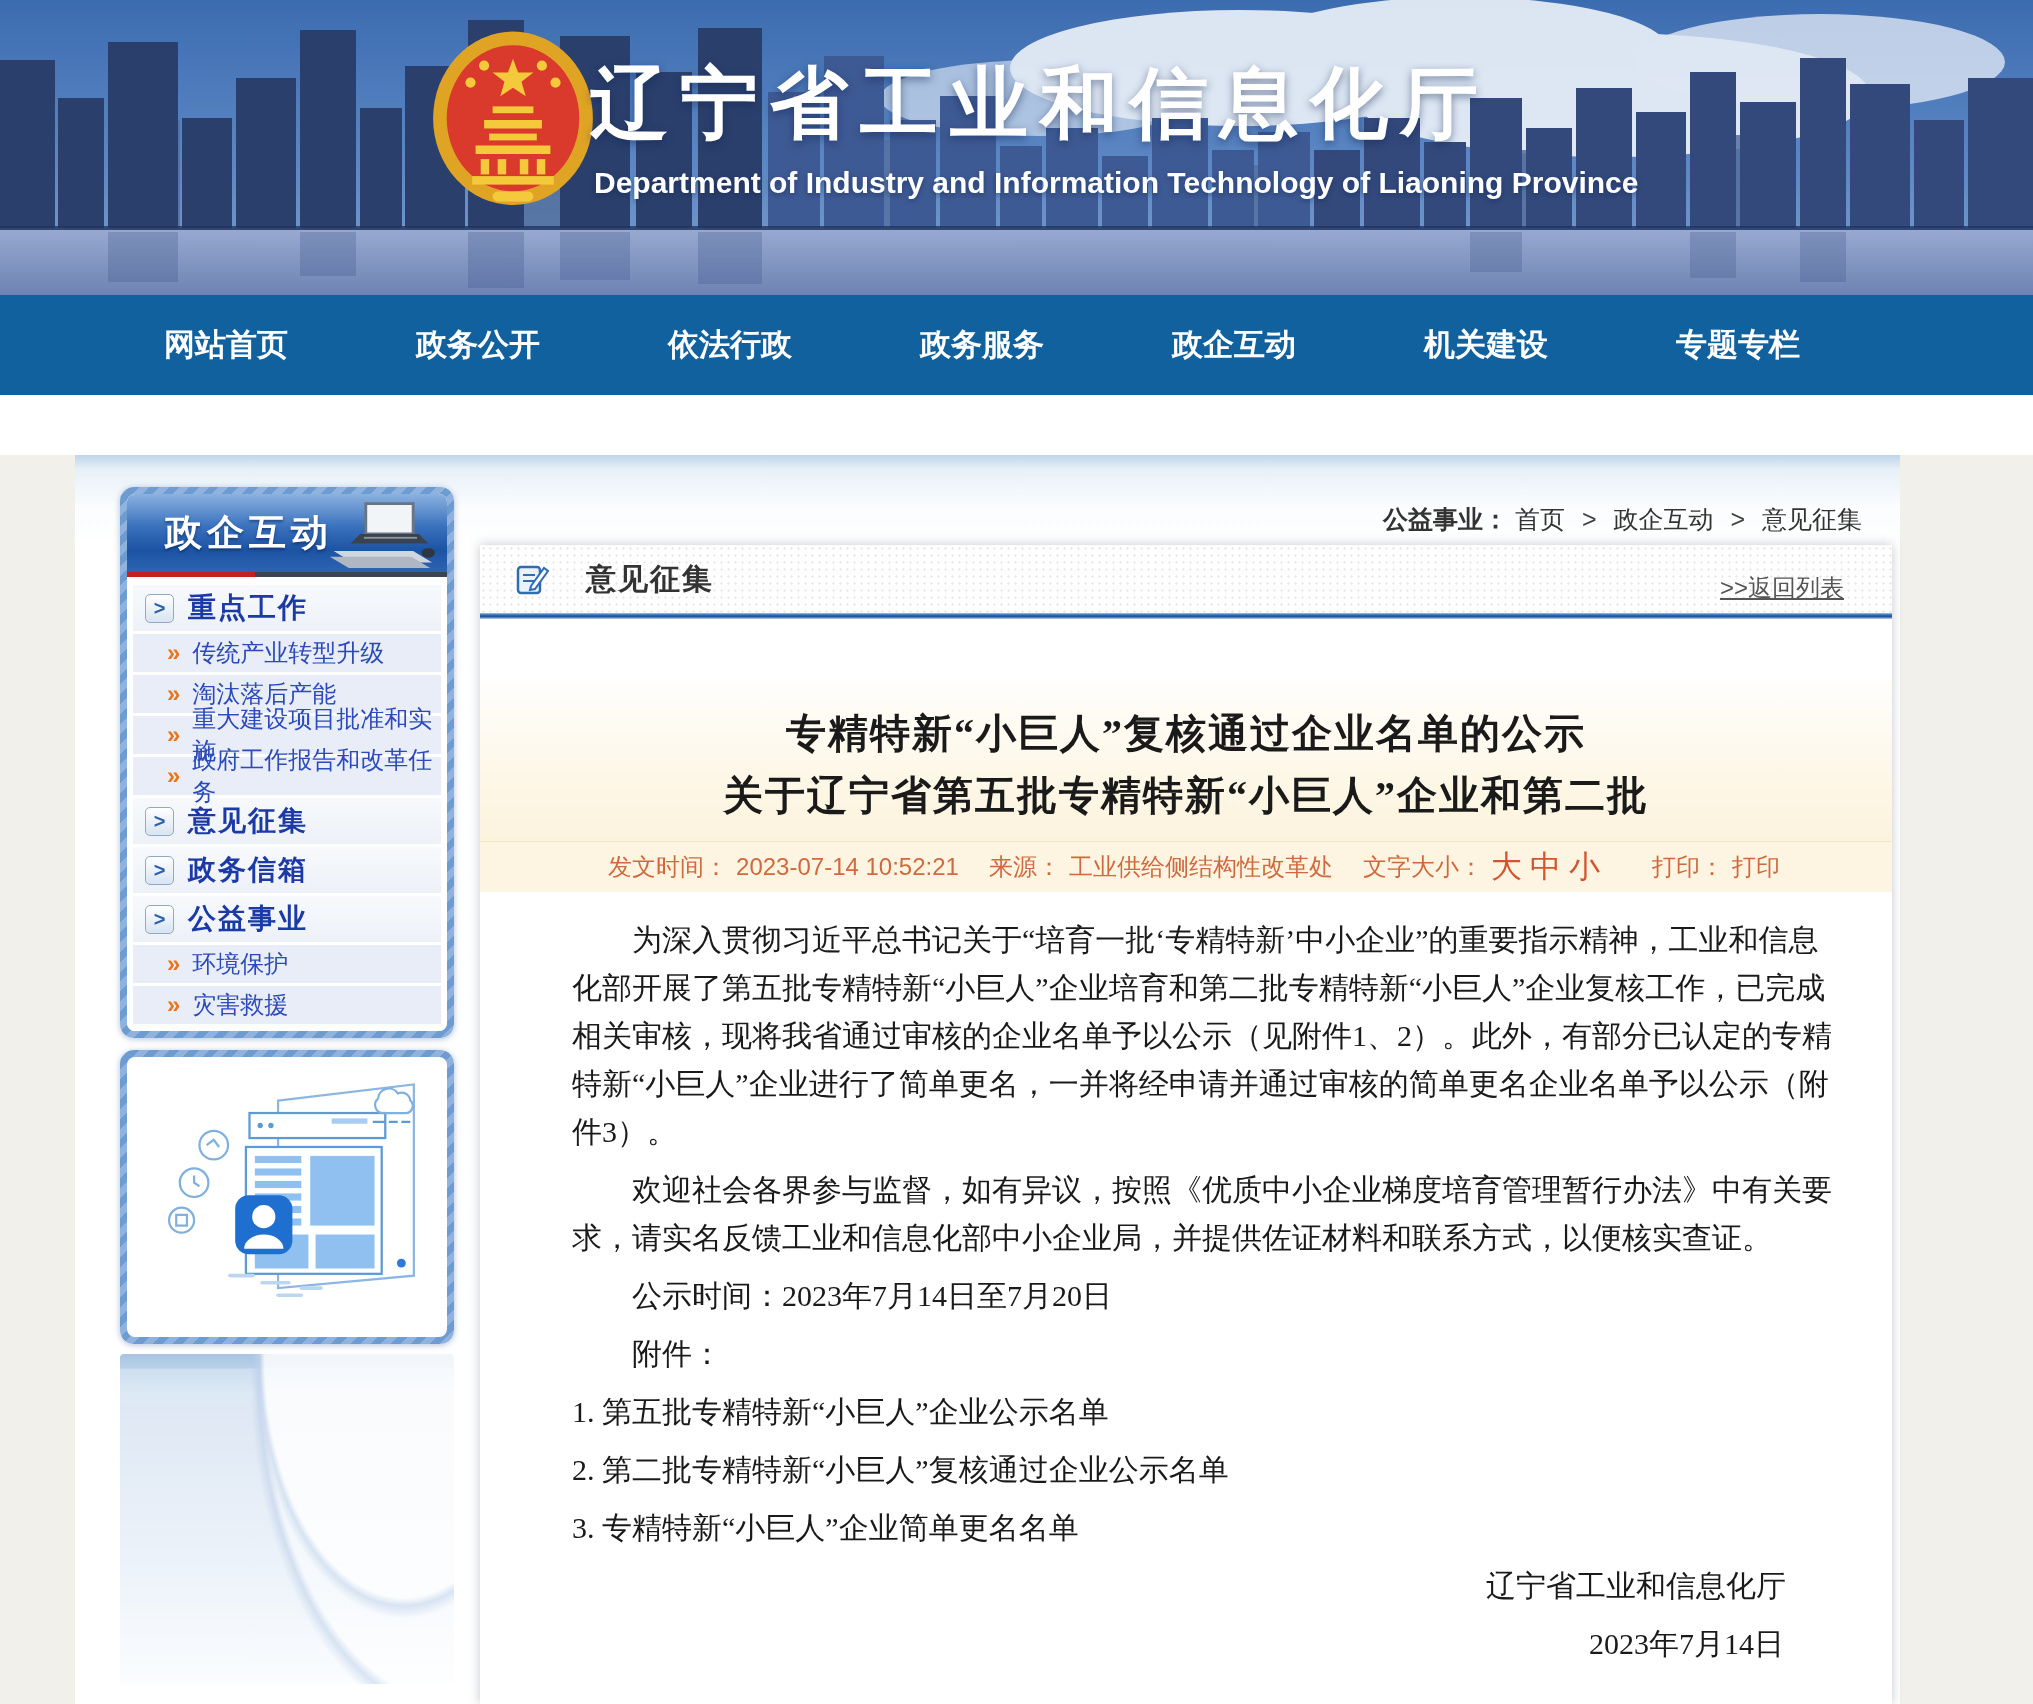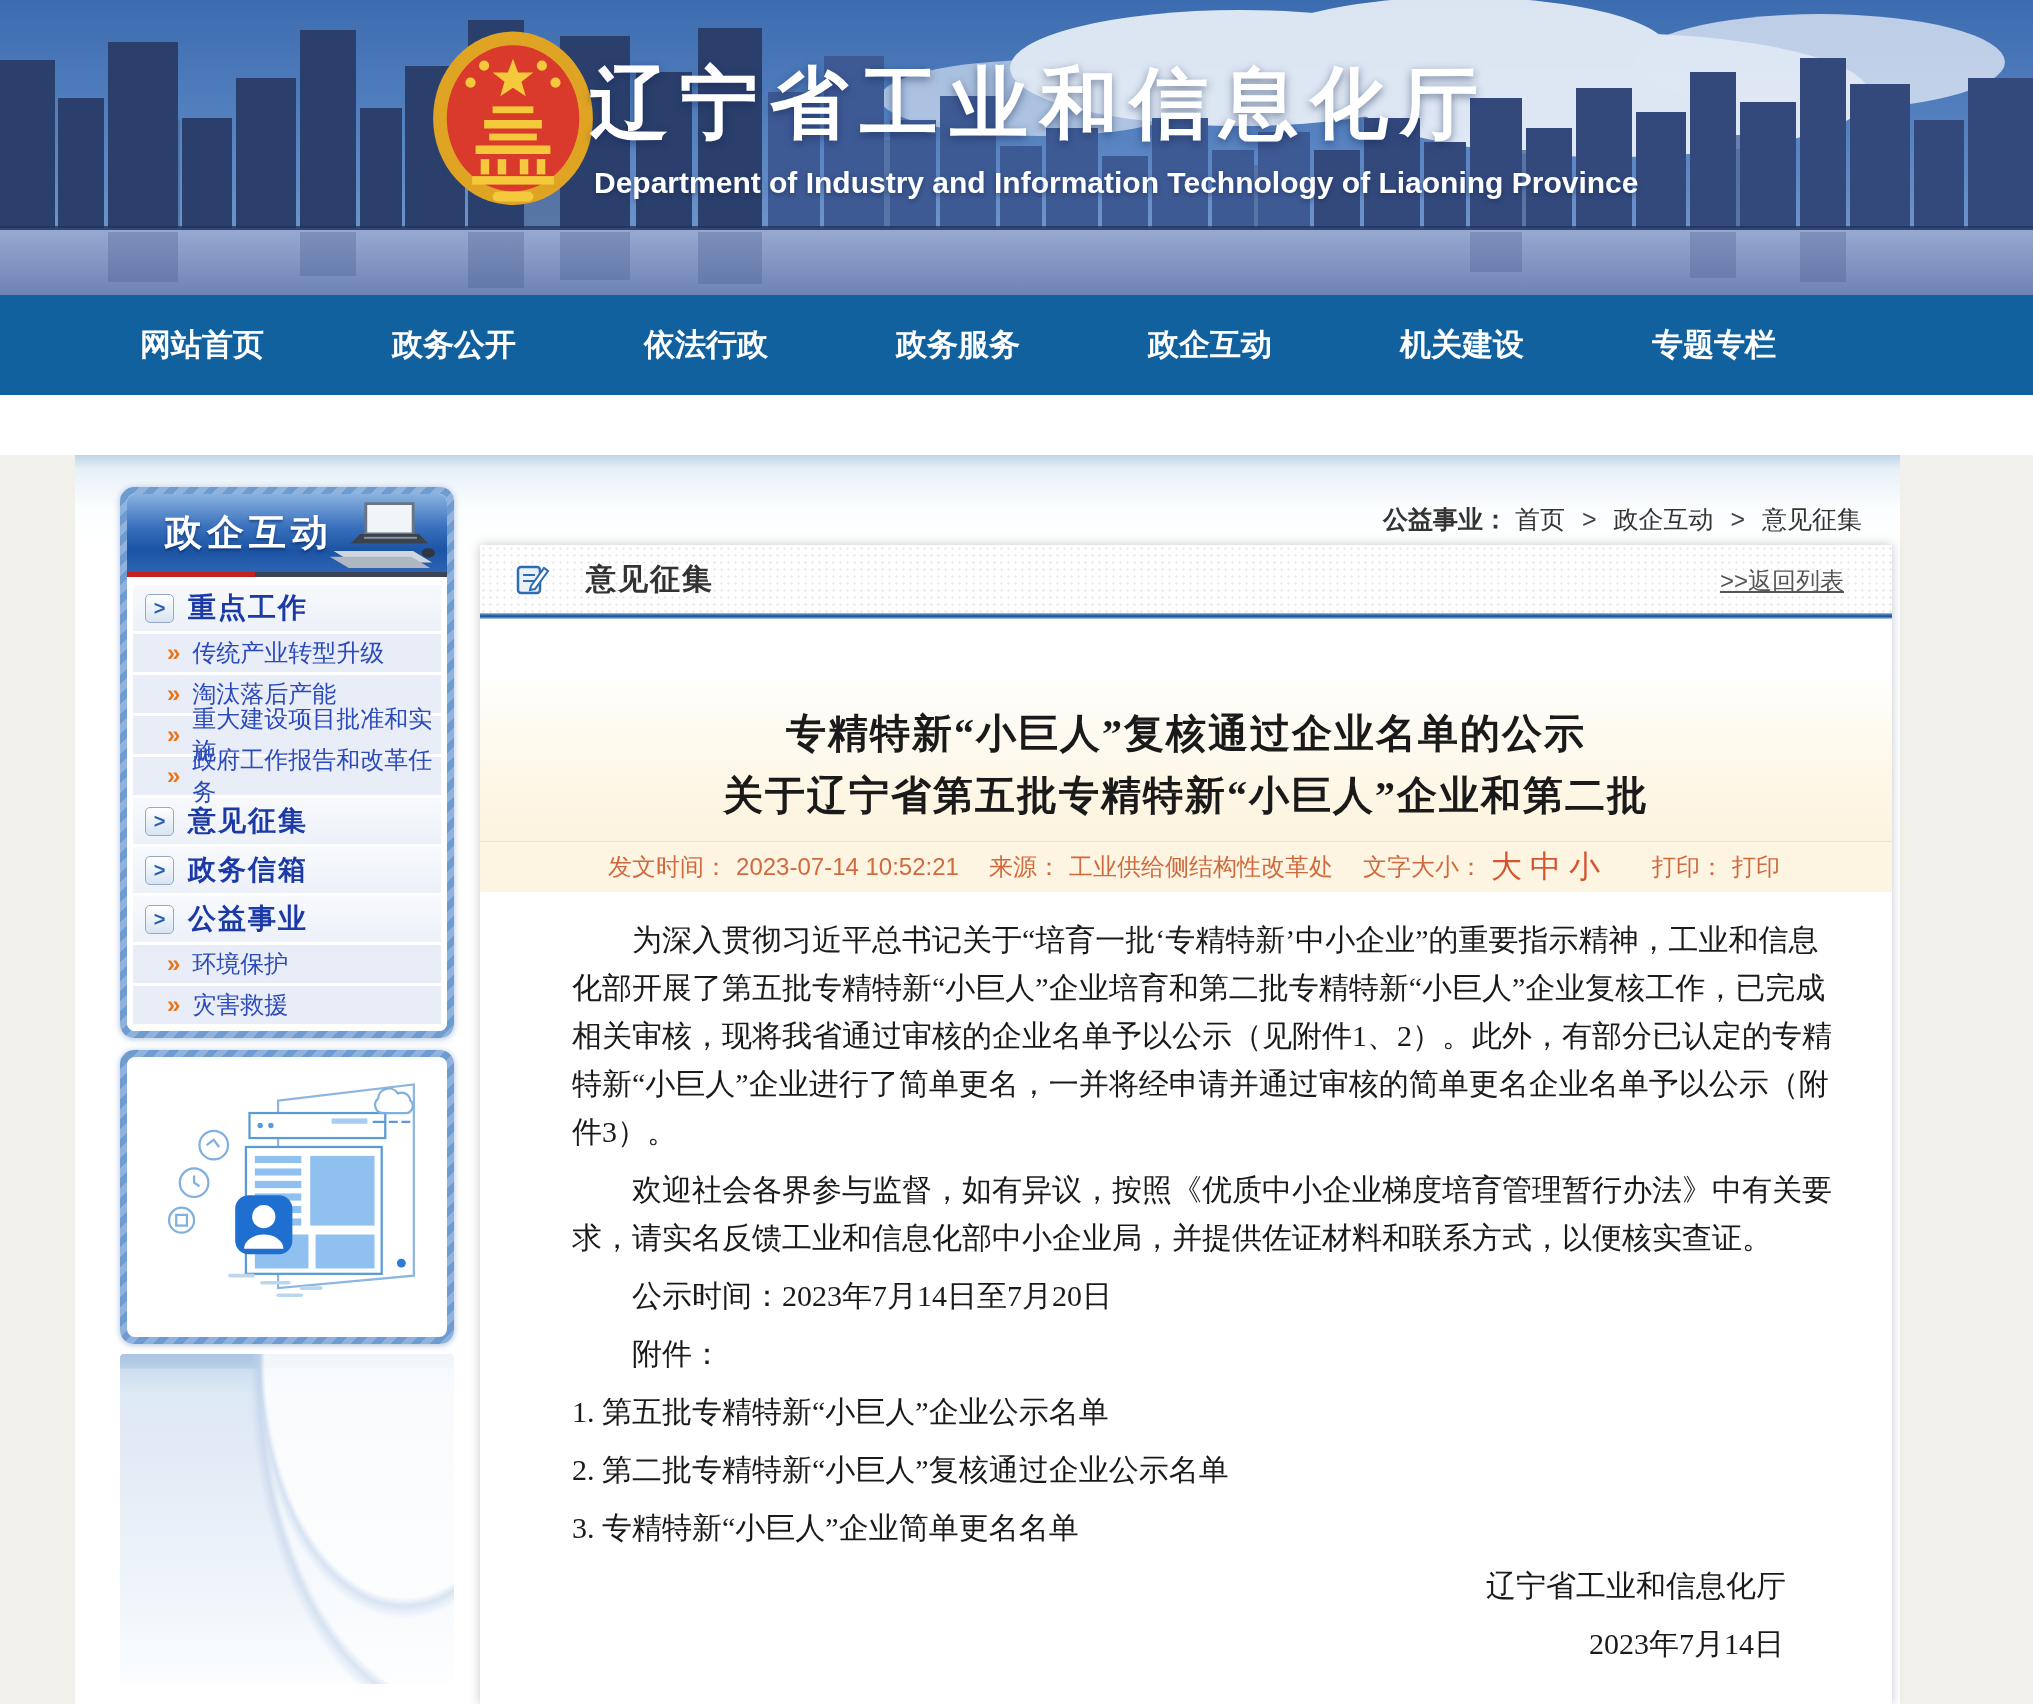--- a/index.html
+++ b/index.html
@@ -10,21 +10,21 @@
   .banner{position:relative;width:2033px;height:295px;overflow:hidden;background:#4a76b4;}
   .banner-art{position:absolute;left:0;top:0;width:2033px;height:295px;}
   .emblem{position:absolute;left:428px;top:28px;width:170px;height:184px;}
   .banner-title{position:absolute;left:590px;top:52px;color:#fff;font-size:78px;font-weight:bold;
        letter-spacing:12px;text-shadow:0 3px 8px rgba(15,35,80,.5);white-space:nowrap;}
   .banner-subtitle{position:absolute;left:594px;top:166px;color:#fff;font-size:30px;font-weight:bold;
        text-shadow:0 2px 5px rgba(15,35,80,.5);white-space:nowrap;}
 
   
   .navbar{width:2033px;height:100px;background:#11619f;display:flex;align-items:center;
-       padding-left:76px;box-sizing:border-box;}
+       padding-left:100px;box-sizing:border-box;}
   .nav-item{width:252px;text-align:center;color:#fff;font-size:31px;font-weight:bold;cursor:pointer;white-space:nowrap;}
 
   
   .page{position:relative;width:2033px;height:1309px;background:#fff;}
   .gray-strip{position:absolute;top:60px;height:1249px;background:#f1f0ea;}
   .gray-left{left:0;width:75px;}
   .gray-right{left:1900px;width:133px;}
   .wrapper{position:absolute;left:75px;top:60px;width:1825px;height:1249px;
        background:linear-gradient(180deg,#bed5ea 0,#e7f0f8 14px,#fbfdfe 52px,#ffffff 95px);}
 
@@ -66,21 +66,21 @@
          linear-gradient(180deg,#a9c5e2 0,#b9d0e8 14px,#cddef0 15px,#dde9f4 40px,#dfe8f4 60px,#eef4fa 70%,#fbfdff 100%);}
 
   
   .main-panel{position:absolute;left:405px;top:90px;width:1412px;height:1159px;background:#fff;
        box-shadow:0 0 10px rgba(120,130,145,.45);}
   .panel-header{position:relative;height:68px;display:flex;align-items:center;}
   .panel-header::before{content:"";position:absolute;inset:0;
        background-image:radial-gradient(#cccccc 1.1px,transparent 1.3px);background-size:7px 7px;opacity:.4;}
   .header-icon{margin-left:34px;width:36px;height:36px;z-index:1;}
   .header-title{margin-left:36px;font-size:30px;font-weight:bold;color:#333;z-index:1;letter-spacing:2px;}
-  .back-link{position:absolute;right:48px;bottom:16px;font-size:24px;color:#555;
+  .back-link{position:absolute;right:48px;bottom:9px;font-size:24px;color:#555;
        text-decoration:underline;cursor:pointer;z-index:1;}
   .header-line{height:6px;background:linear-gradient(180deg,#a8c6e8 0,#2e66ad 35%,#1b55a0 60%,#bcd4ee 100%);}
 
   .title-block{margin-top:60px;background:linear-gradient(180deg,#fffefc 0,#fdf6e4 55%,#fbf0d8 100%);}
   .article-title{text-align:center;font-family:"Liberation Serif",serif;font-weight:bold;color:#1a1a1a;
        font-size:40px;line-height:62px;padding-top:24px;letter-spacing:2px;}
   .meta-row{margin-top:14px;height:50px;background:#fdf4e1;border-top:1px solid #f1e3c4;
        display:flex;justify-content:center;align-items:center;font-size:24px;color:#d06a3e;white-space:nowrap;padding-left:16px;}
   .meta-row span{margin:0 4px;}
   .meta-gap{display:inline-block;width:14px;}

